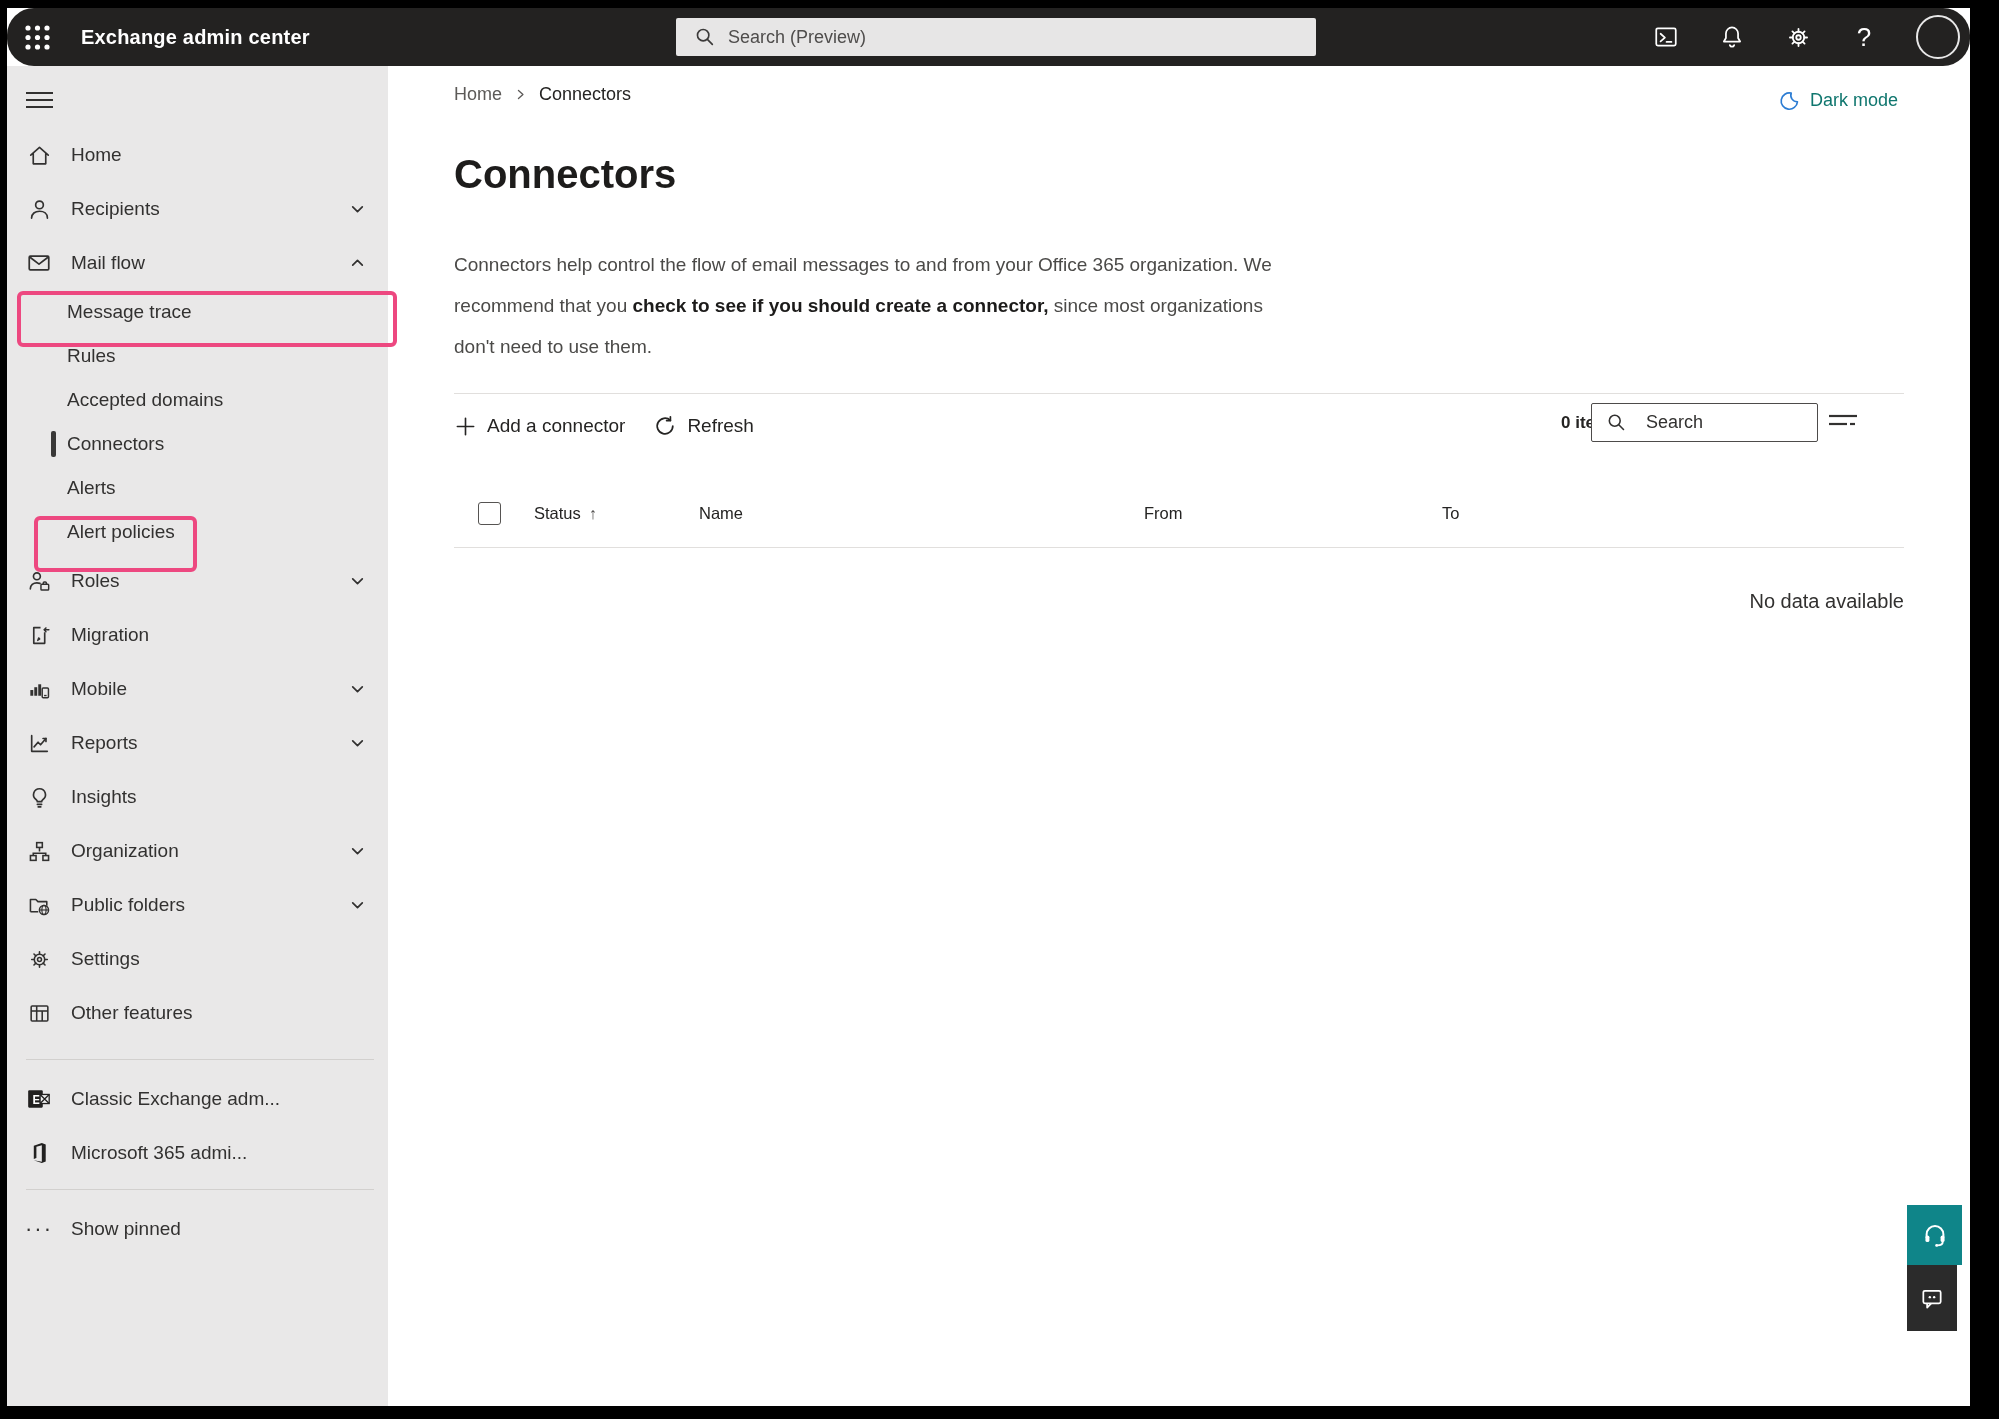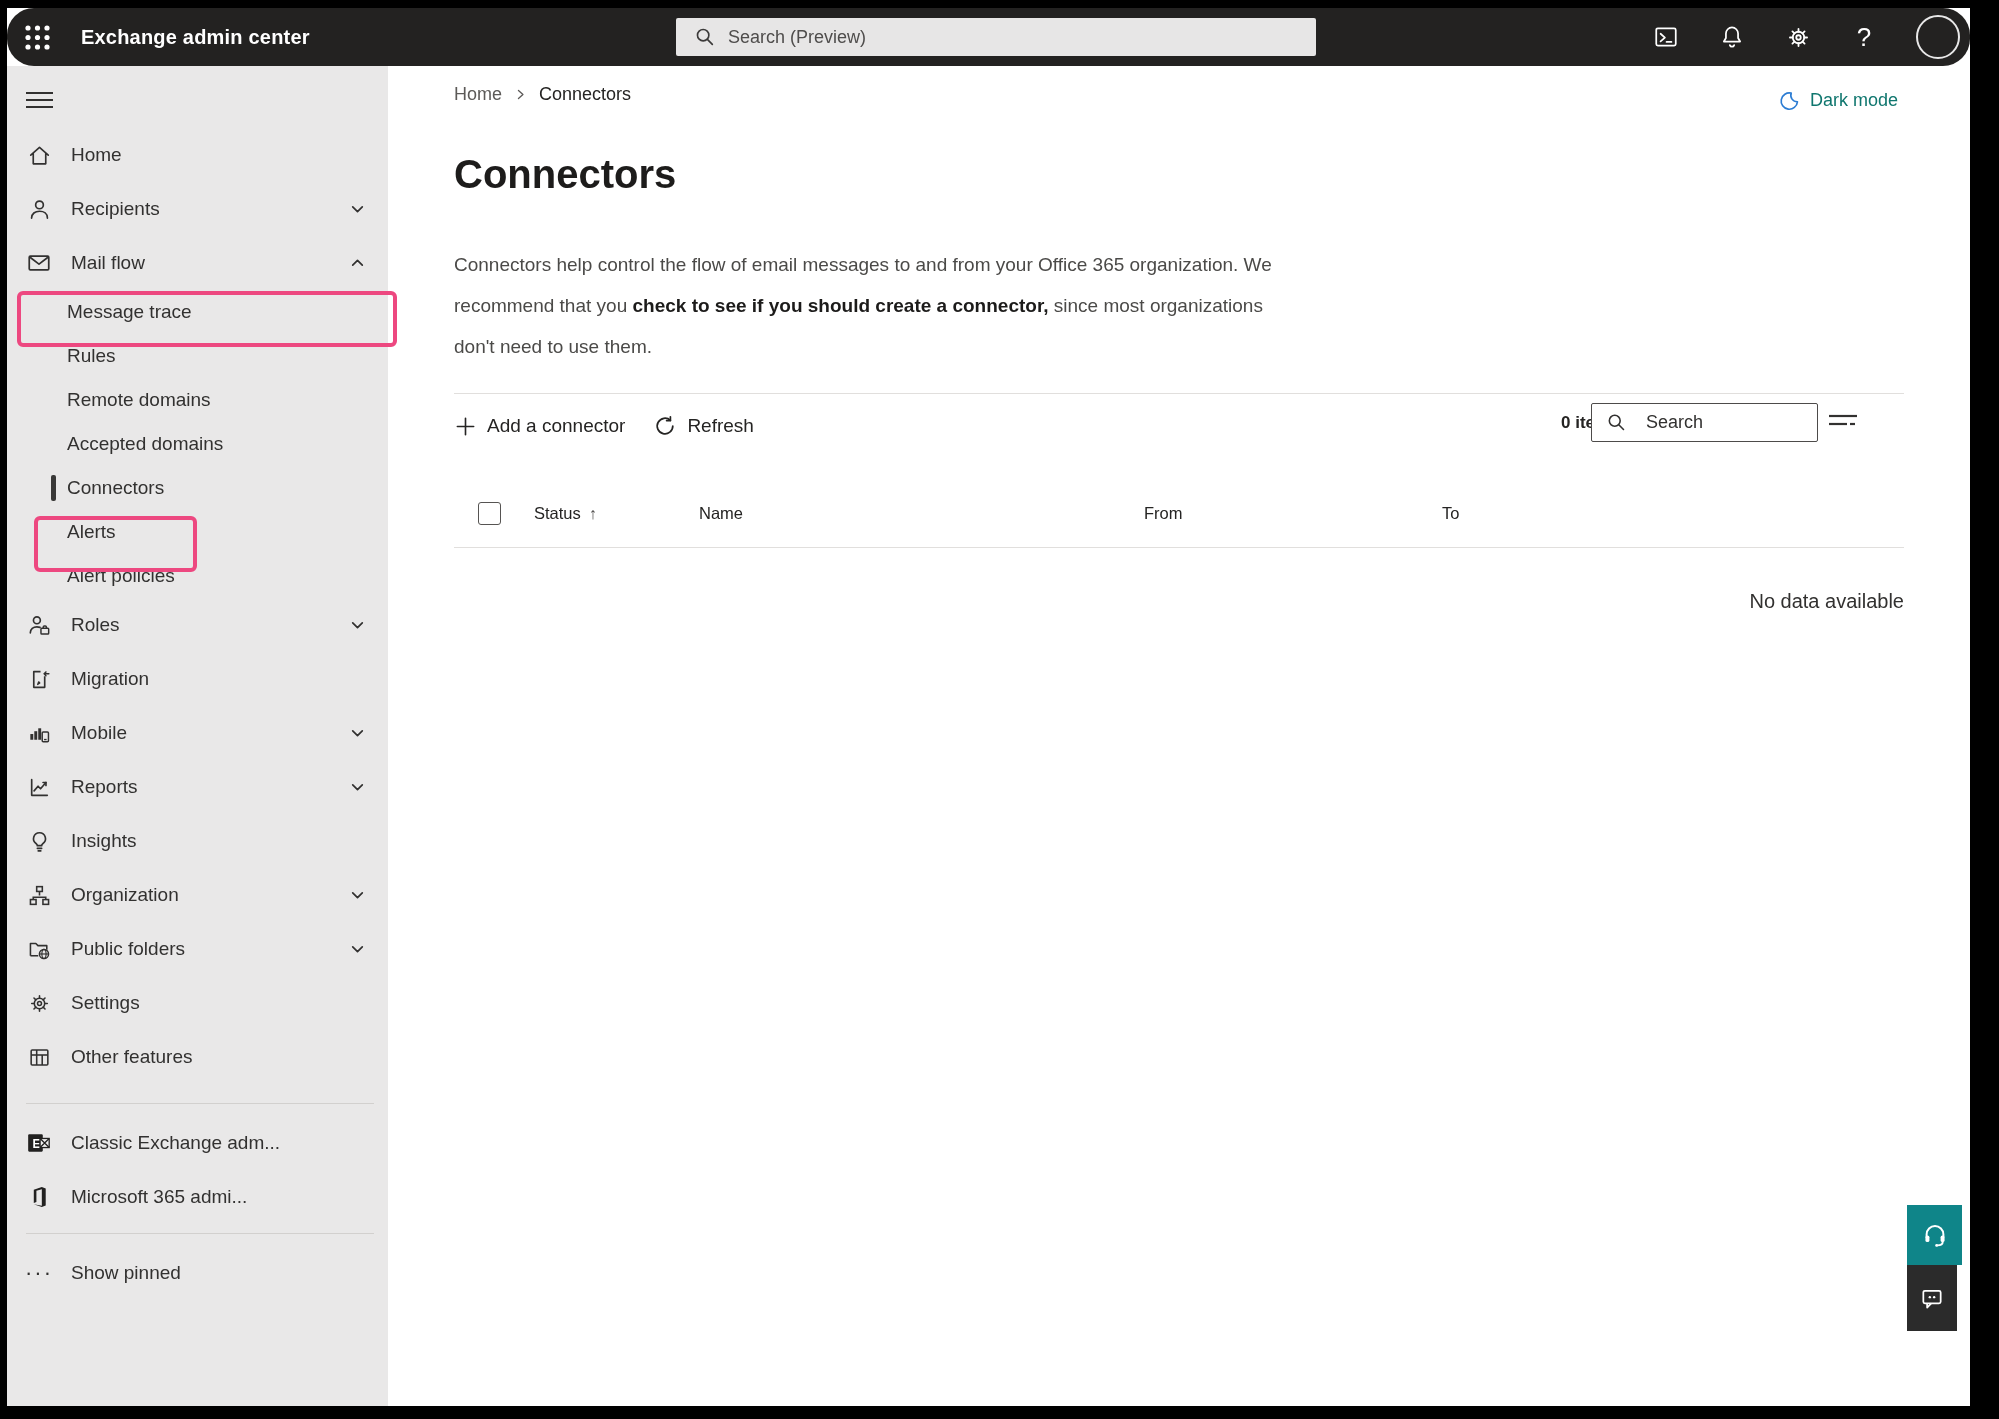--- a/index.html
+++ b/index.html
@@ -196,23 +196,20 @@
         </span>
       </div>
 
       <div class="nav-sub">
         <span class="nav-label">Message trace</span>
       </div>
       <div class="nav-sub">
         <span class="nav-label">Rules</span>
       </div>
       <div class="nav-sub">
-        <span class="nav-label">Remote domains</span>
-      </div>
-      <div class="nav-sub">
         <span class="nav-label">Accepted domains</span>
       </div>
       <div class="nav-sub">
         <span class="sel-bar"></span>
         <span class="nav-label">Connectors</span>
       </div>
       <div class="nav-sub">
         <span class="nav-label">Alerts</span>
       </div>
       <div class="nav-sub">

